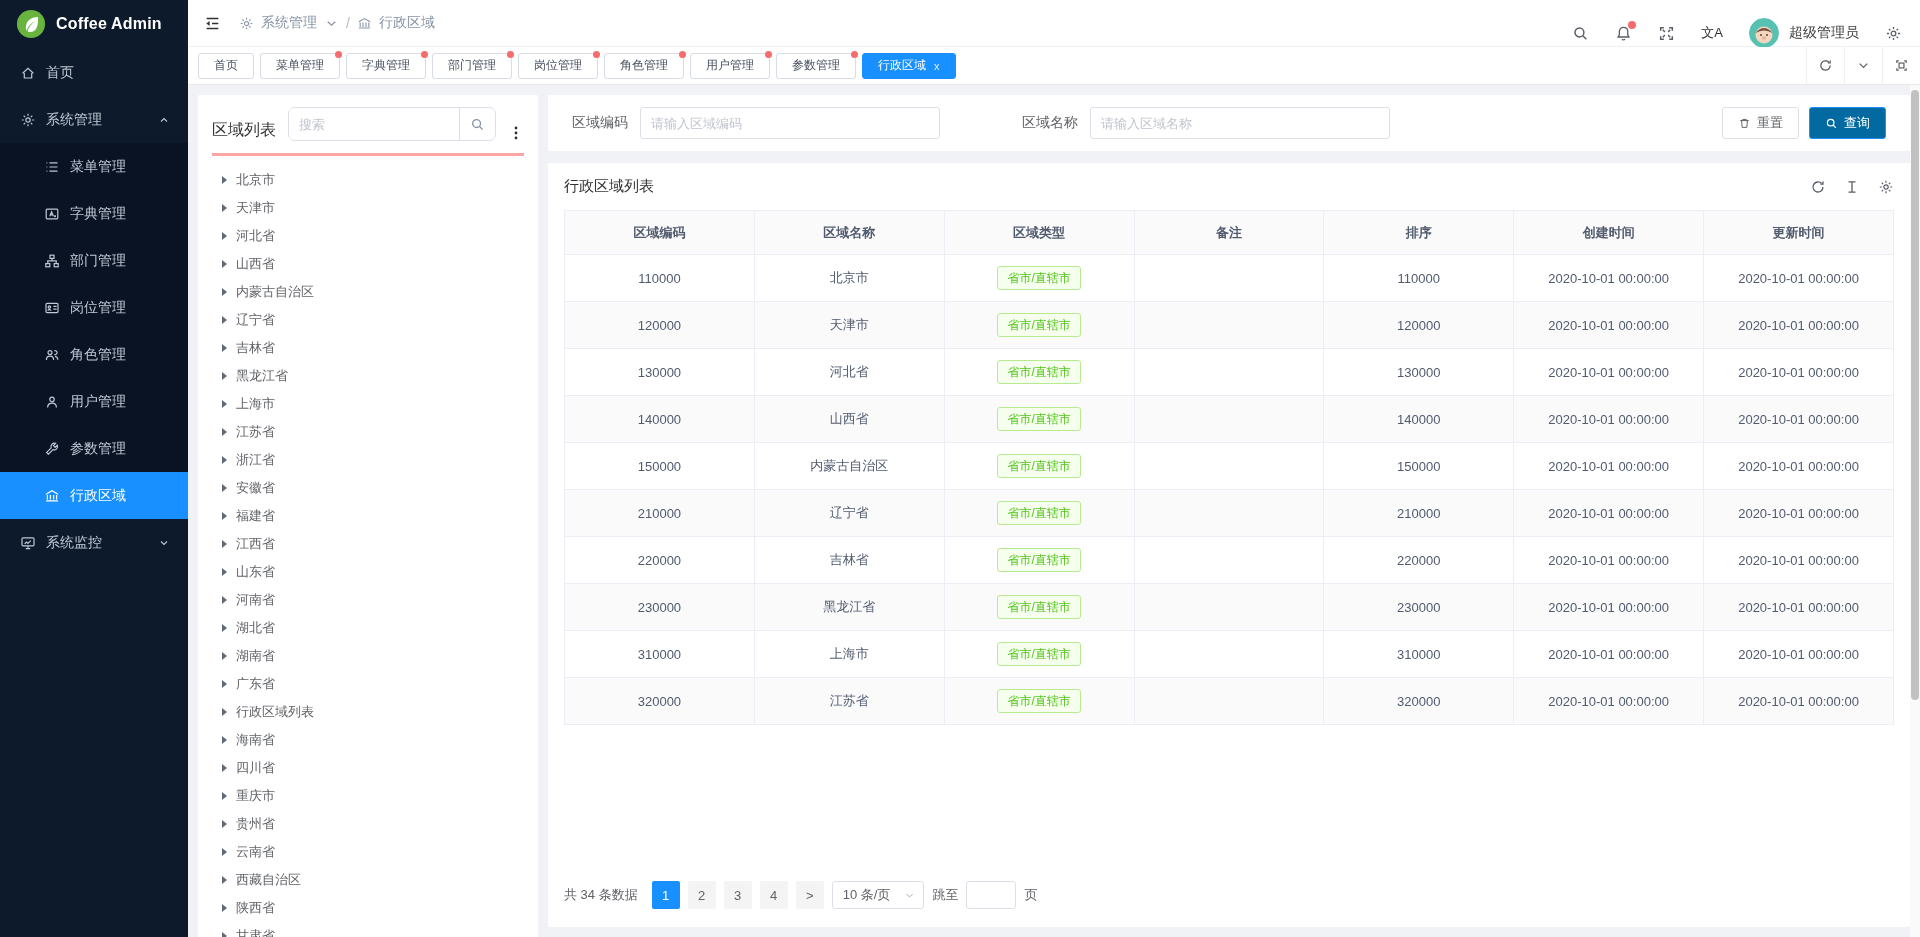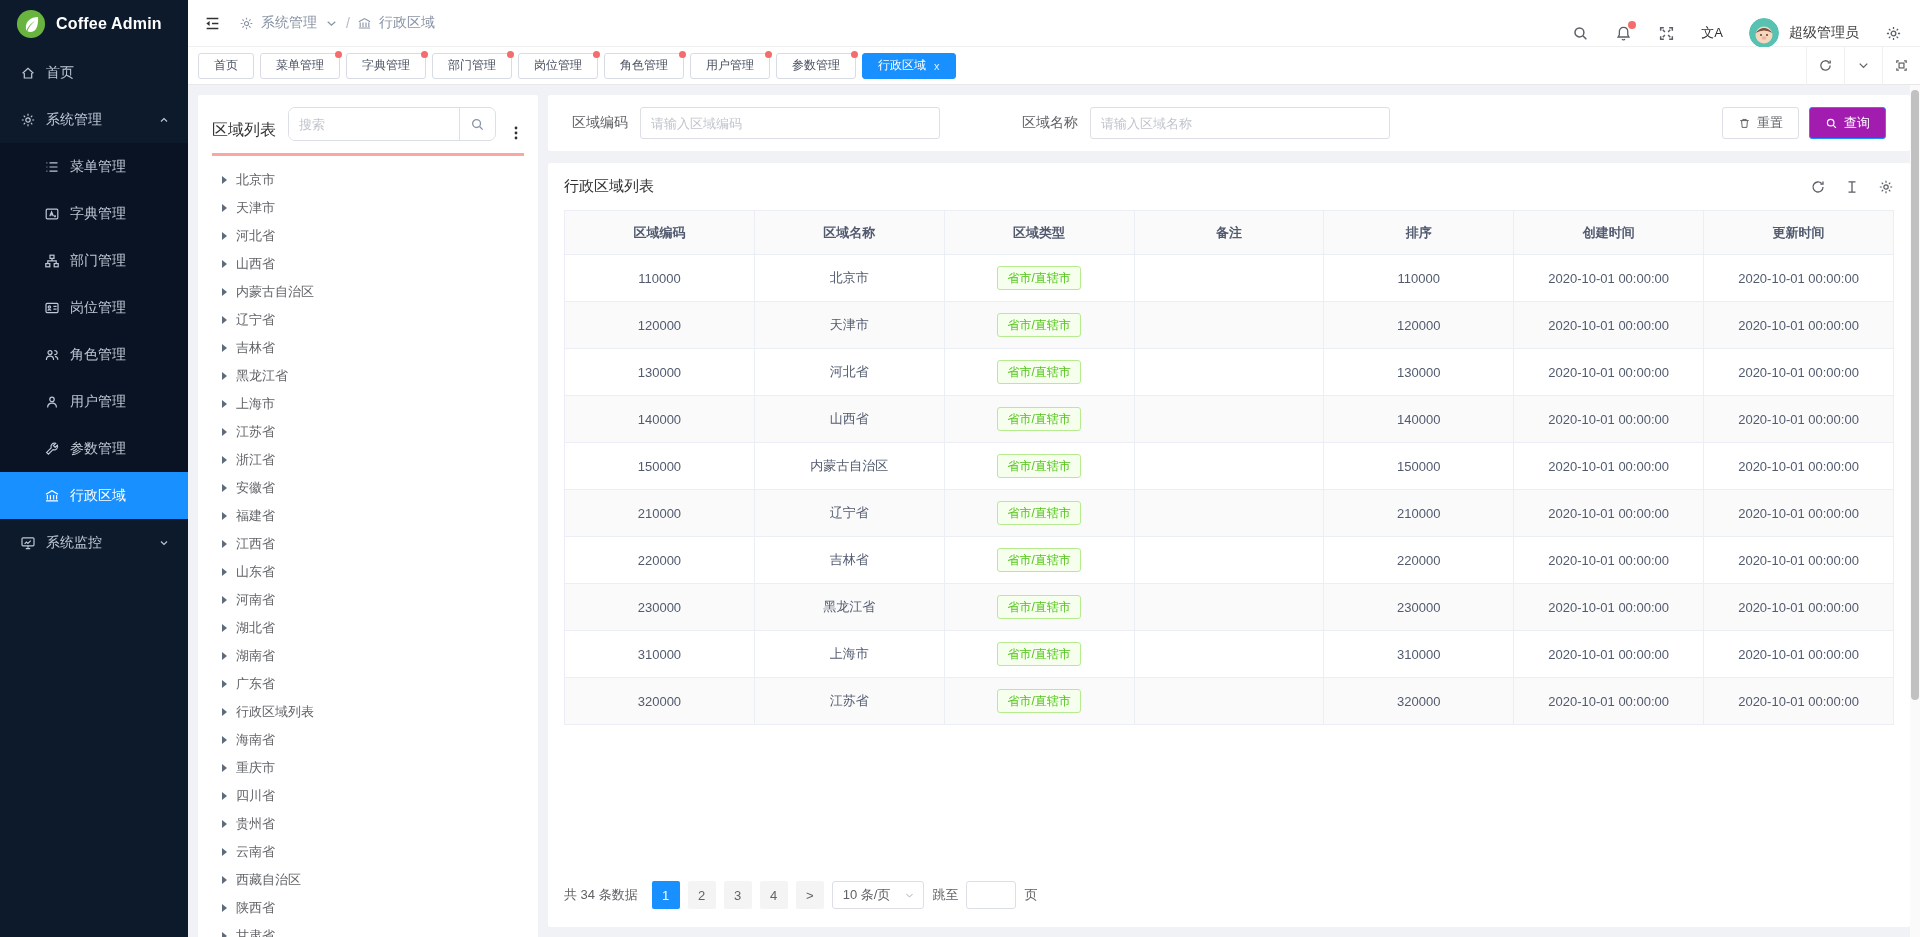--- a/index.html
+++ b/index.html
@@ -67,21 +67,21 @@
   .right-col { flex:1; display:flex; flex-direction:column; gap:12px; min-width:0; height:832px; }
 
   .filter-card { background:#fff; border-radius:2px; height:56px; display:flex; align-items:center; padding:0 24px; gap:12px; flex-shrink:0; }
   .f-label { font-size:14px; color:#606266; white-space:nowrap; }
   .f-input { width:300px; height:32px; border:1px solid #dcdfe6; border-radius:3px; padding:0 10px; font-size:13px; color:#606266; outline:none; }
   .f-input::placeholder { color:#c0c4cc; }
   .f-gap { width:58px; }
   .filter-btns { margin-left:auto; display:flex; gap:10px; }
   .btn { height:32px; padding:0 15px; border-radius:3px; font-size:13px; display:inline-flex; align-items:center; gap:6px; cursor:pointer; border:1px solid #dcdfe6; background:#fff; color:#606266; }
   .btn svg { width:13px; height:13px; }
-  .btn.primary { background:#a21caf; border-color:#1890ff; color:#fff; }
+  .btn.primary { background:#0369a1; border-color:#1890ff; color:#fff; }
 
   .table-card { background:#fff; border-radius:2px; flex:1; padding:14px 16px; display:flex; flex-direction:column; min-height:0; }
   .card-head { display:flex; align-items:center; }
   .card-title { font-size:15px; color:#333; }
   .card-tools { margin-left:auto; display:flex; gap:18px; color:#515a6e; }
   .card-tools .icon-btn svg { width:16px; height:16px; }
 
   table.grid { width:100%; border-collapse:collapse; table-layout:fixed; margin-top:14px; }
   table.grid th, table.grid td { border:1px solid #ebeef5; text-align:center; font-size:13px; color:#515a6e; }
   table.grid th { height:44px; background:#fafafa; font-weight:600; }
@@ -457,25 +457,25 @@
             <div class="tree-item">
               <span class="caret"></span>
               <span>行政区域列表</span>
             </div>
             <div class="tree-item">
               <span class="caret"></span>
               <span>海南省</span>
             </div>
             <div class="tree-item">
               <span class="caret"></span>
+              <span>四川省</span>
+            </div>
+            <div class="tree-item">
+              <span class="caret"></span>
               <span>重庆市</span>
-            </div>
-            <div class="tree-item">
-              <span class="caret"></span>
-              <span>四川省</span>
             </div>
             <div class="tree-item">
               <span class="caret"></span>
               <span>贵州省</span>
             </div>
             <div class="tree-item">
               <span class="caret"></span>
               <span>云南省</span>
             </div>
             <div class="tree-item">

